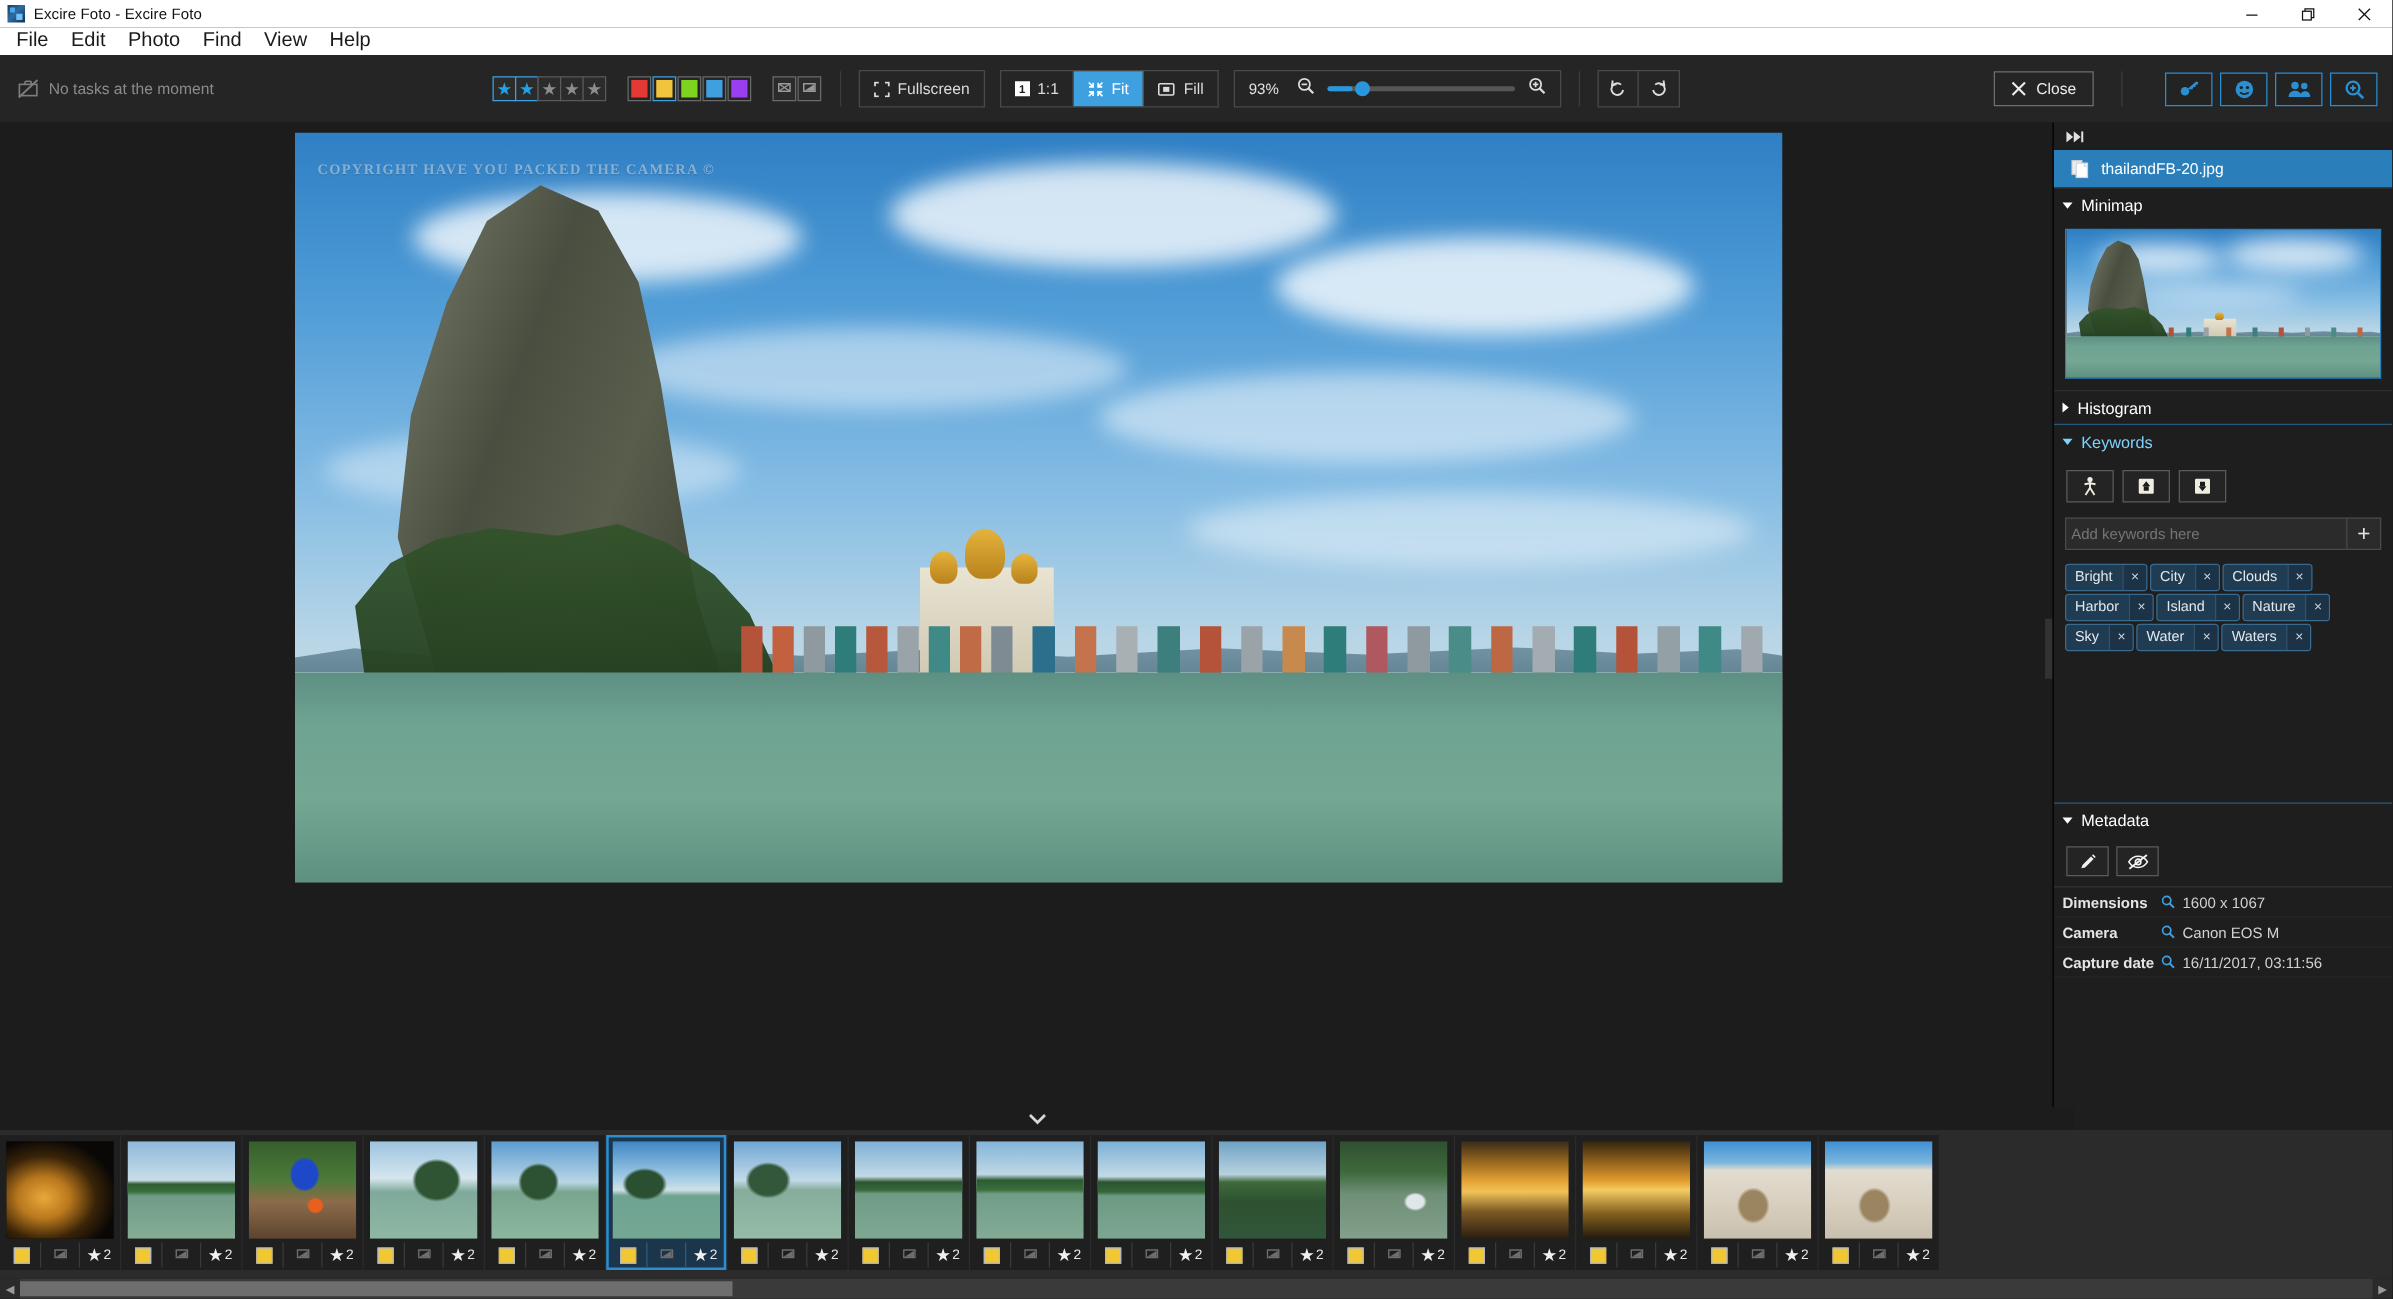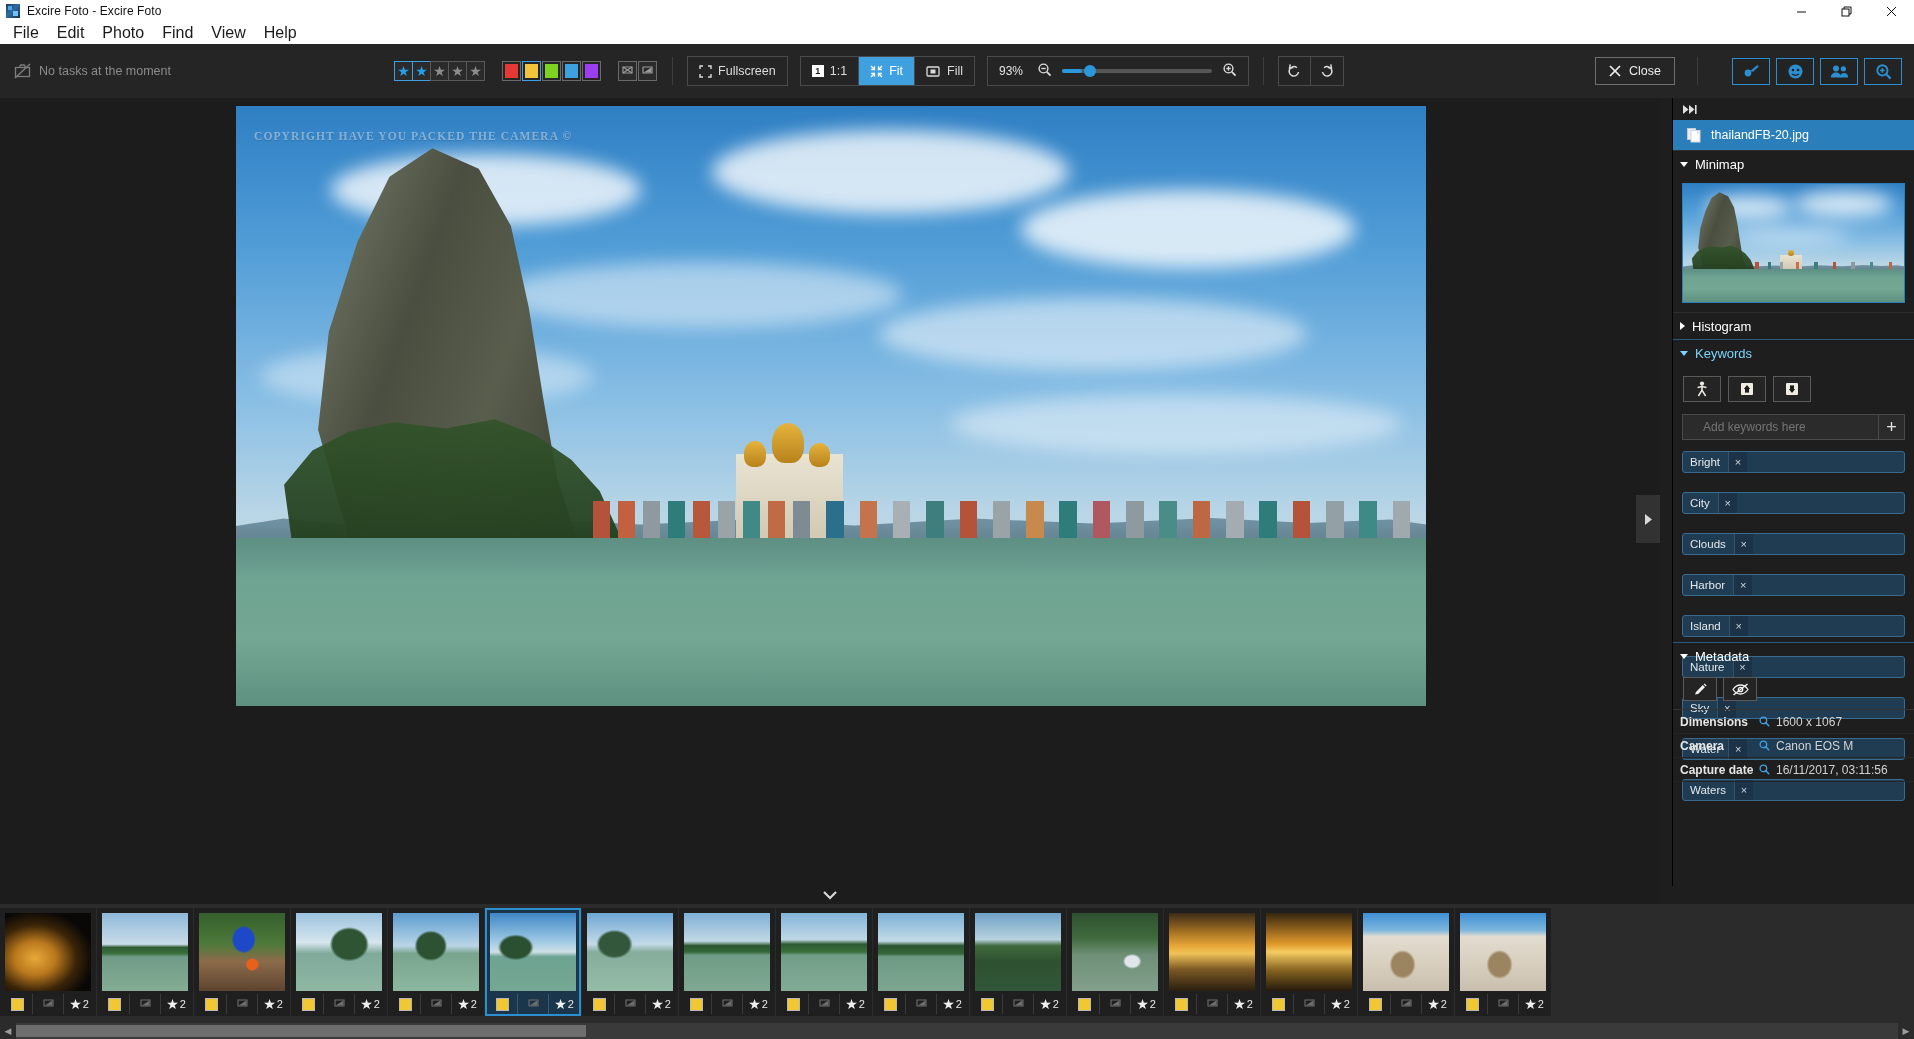--- a/index.html
+++ b/index.html
@@ -190,21 +190,21 @@
     color: rgba(255,255,255,0.42);
     text-shadow: 0 1px 1px rgba(0,0,0,.15);
   }
   .collapse-handle {
     position:absolute; right: 0; top: 397px; width: 24px; height: 48px;
     background: #323232; display:flex; align-items:center; justify-content:center;
   }
 
   
   .rpanel {
-    position:absolute; top: 98px; right: 0; width: 242px; height: 788px;
+    position:absolute; top: 98px; right: 0; width: 272px; height: 788px;
     background: #1e1e1e; border-left: 1px solid #000;
     overflow: hidden;
   }
   .rp-fastforward { height:22px; display:flex; align-items:center; padding-left:10px; color:#ddd; font-size:11px;}
   .file-row {
     height: 30px; background:#2a7fba; display:flex; align-items:center; gap:9px;
     padding-left: 14px; color:#fff; font-size: 12.5px;
   }
   .doc-icon { width:15px; height:16px; position:relative; flex:none; }
   .sect-head {
@@ -222,28 +222,28 @@
     position:relative;
   }
   .kw-tools { display:flex; gap:7px; padding: 10px 0 0 10px; }
   .kw-tool {
     width: 38px; height: 26px; border:1px solid #5a5a5a; background:#242424;
     display:flex; align-items:center; justify-content:center;
   }
   .kw-input-row { display:flex; margin: 12px 9px 0 9px; }
   .kw-input {
     flex:1; height: 26px; background:#2b2b2b; border:1px solid #4a4a4a; border-right:none;
-    color:#9a9a9a; font-size:12px; padding: 0 20px; outline:none;
+    color:#9a9a9a; font-size:12px; padding: 0 4px; outline:none;
     font-family:"Liberation Sans", sans-serif;
   }
   .kw-add {
     width: 28px; height:26px; border:1px solid #4a4a4a; background:#2b2b2b;
     color:#e2e2e2; font-size:18px; display:flex; align-items:center; justify-content:center;
   }
-  .kw-tags { display:flex; flex-wrap:wrap; gap:19px; padding: 11px 9px 0 9px; flex-direction: column; }
+  .kw-tags { display:flex; flex-wrap:wrap; gap:2px; padding: 11px 9px 0 9px; }
   .kw-tag {
     display:flex; align-items:center; height:22px;
     border:1px solid #3a6a8e; background:#1f3c53; border-radius:3px;
     font-size:11.5px; color:#e3e8ec; overflow:hidden;
   }
   .kw-label { padding: 0 8px 0 7px; }
   .kw-x {
     width:19px; height:100%; display:flex; align-items:center; justify-content:center;
     border-left:1px solid #35526b; background:#1b3247; color:#cfd8de; font-size:11px;
   }

